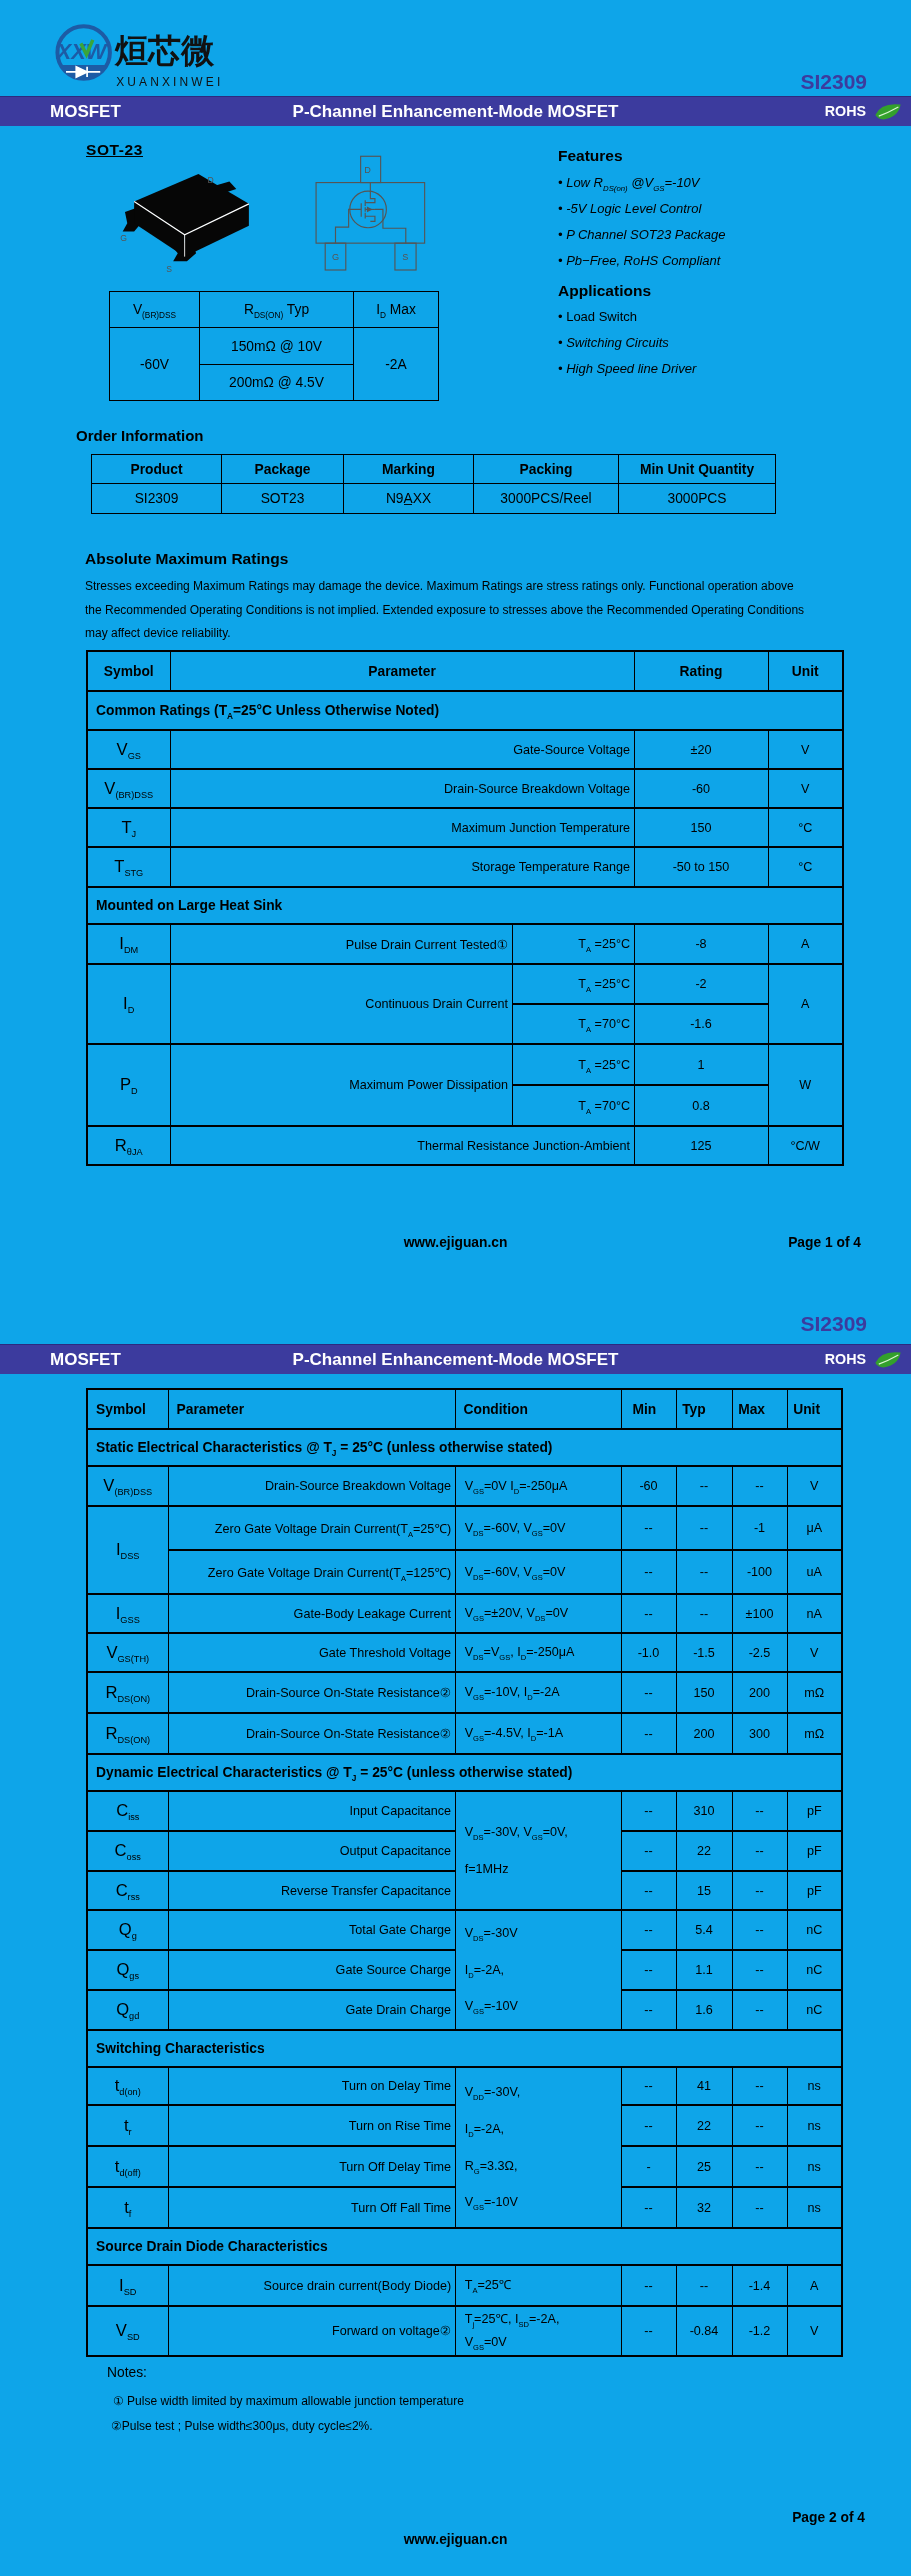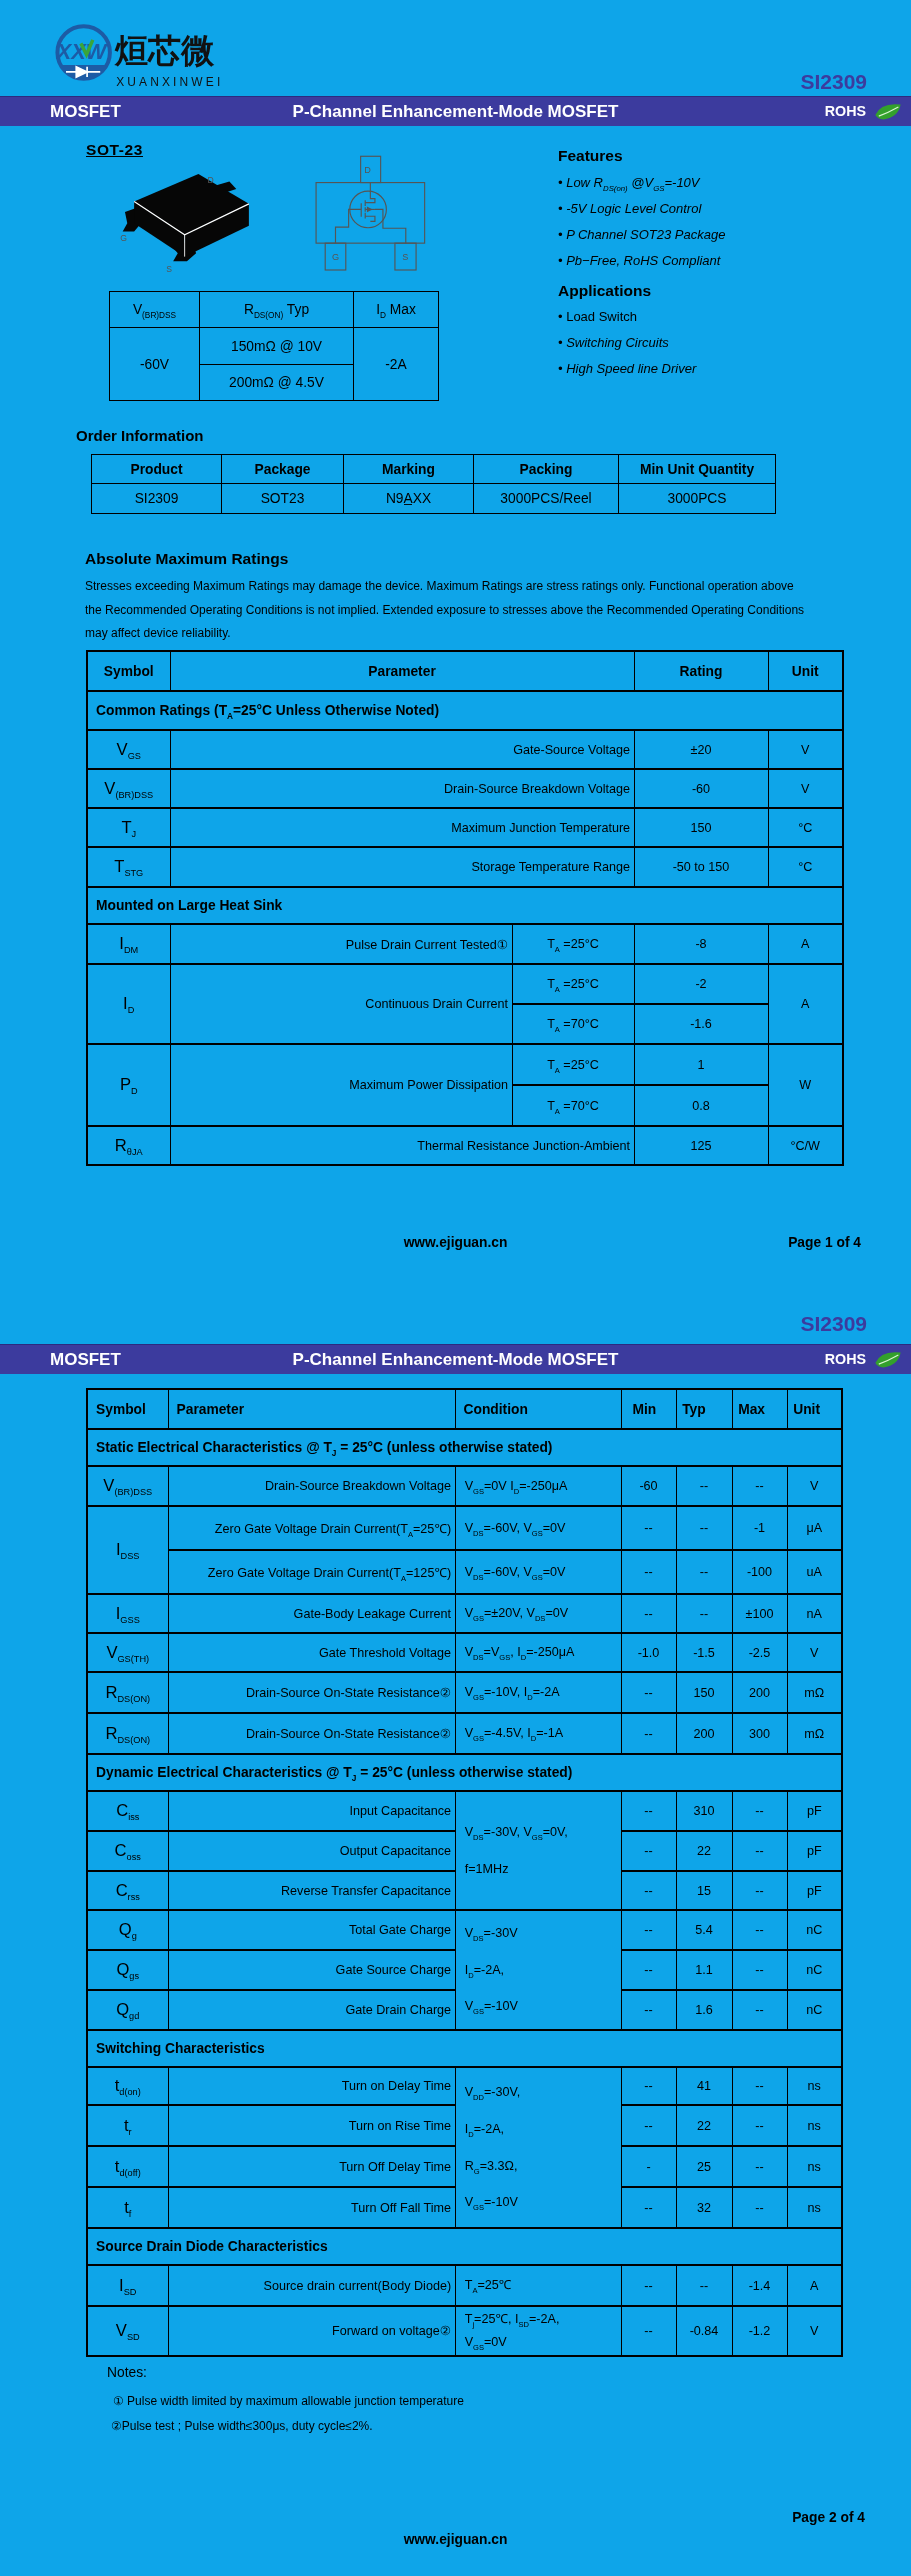--- a/index.html
+++ b/index.html
@@ -28,21 +28,21 @@
   
   .dt{border-collapse:collapse;table-layout:fixed;position:absolute;border:2.3px solid #000;}
   .dt td{border:1.1px solid #000;border-top-width:2.3px;border-bottom-width:2.3px;font-size:12.6px;text-align:center;vertical-align:middle;padding:1.1px 3.4px;}
   .dt .hd{font-weight:bold;font-size:13.8px;}
   .dt .hdl{font-weight:bold;font-size:13.8px;text-align:left;padding-left:8px;}
   .dt .sec{text-align:left;font-weight:bold;font-size:13.8px;padding-left:8px;}
   .dt .sym{font-size:16.6px;}
   .dt .sym sub{font-size:9.2px;}
   .dt .par{text-align:right;padding-left:9.2px;}
   .dt .cond{text-align:left;padding-left:9.2px;white-space:pre-line;line-height:1.8;}
-  .dt .condc{text-align:center;white-space:pre-line;}
+  .dt .condc{text-align:right;white-space:pre-line;}
   .dt .ml{line-height:2.9;}
   .title-u{font-weight:bold;text-decoration:underline;letter-spacing:0.6px;}
   .pre{white-space:pre-line;}
   .ftr{font-size:13.8px;font-weight:bold;}
 </style>
 </head>
 <body>
 
 <div class="page">
 

